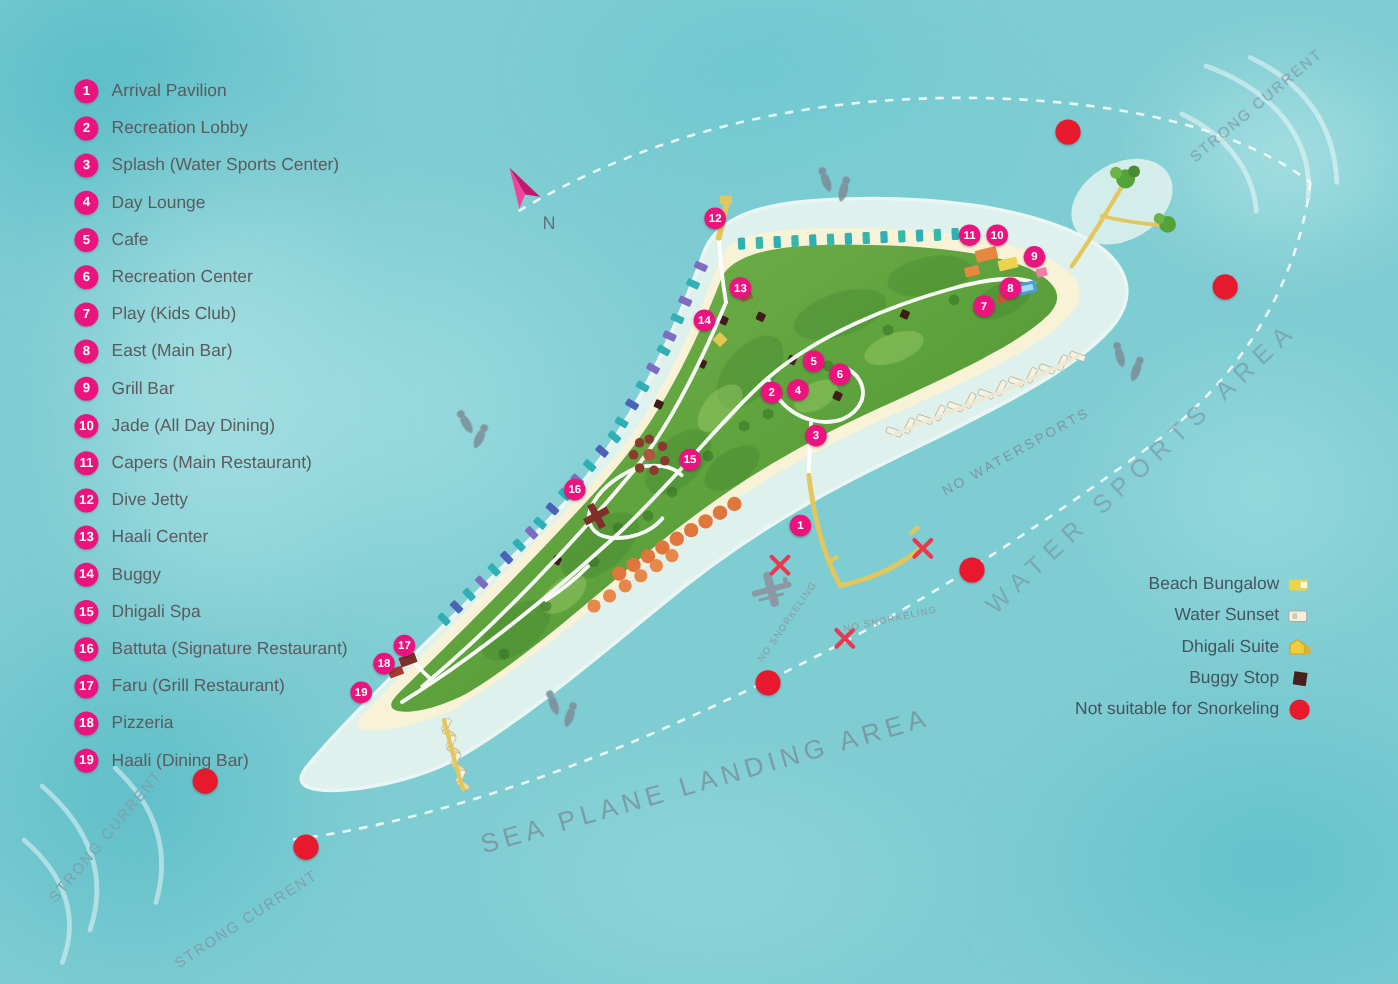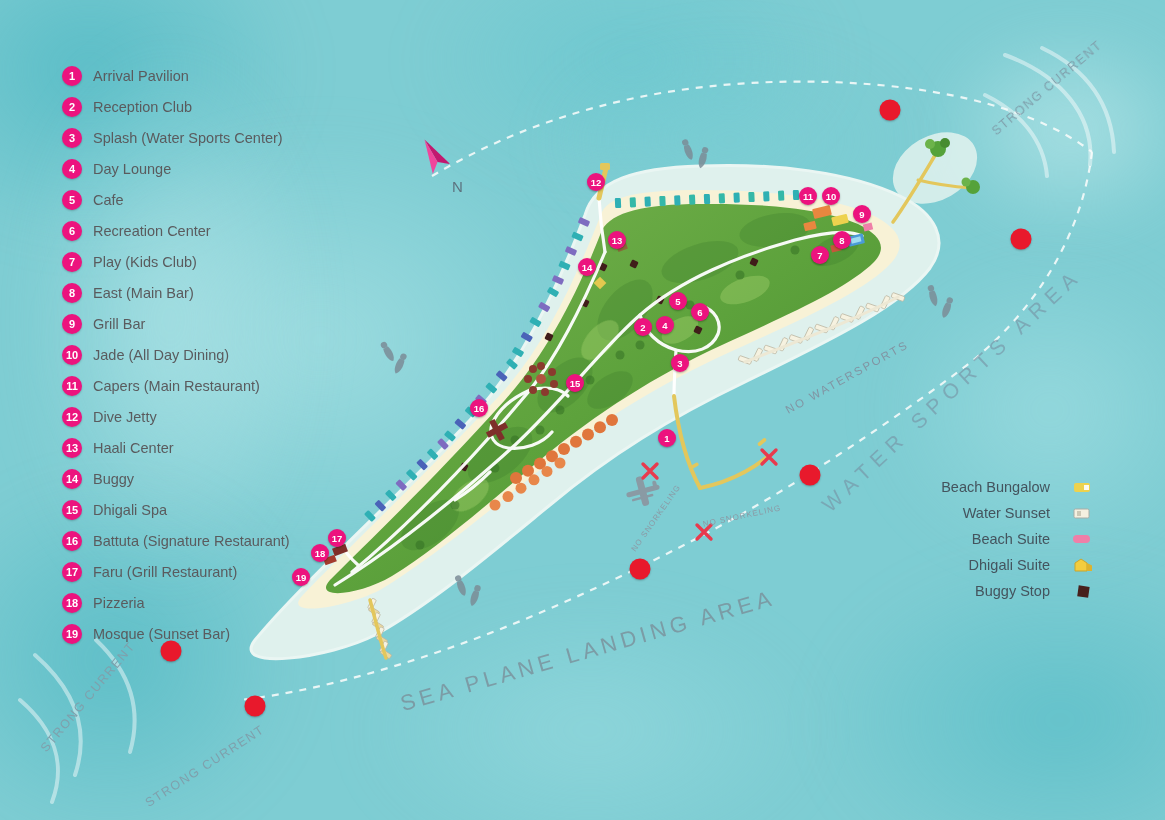--- a/index.html
+++ b/index.html
@@ -14,21 +14,21 @@
     font-size:9.5px; font-weight:bold; display:flex; align-items:center; justify-content:center;
     transform:translate(-50%,-50%); box-shadow:0 1px 2px rgba(0,0,0,.3); }
   .red-dot { position:absolute; width:21px; height:21px; border-radius:50%;
     transform:translate(-50%,-50%); box-shadow:0 1px 2px rgba(0,0,0,.25); }
   .legend-left { position:absolute; left:62px; top:60px; z-index:5; }
   .lg-item { display:flex; align-items:center; height:31px; }
   .lg-num { width:20px; height:20px; border-radius:50%; color:#fff; font-size:11px; font-weight:bold;
     display:flex; align-items:center; justify-content:center; flex:0 0 20px; box-shadow:0 1px 2px rgba(0,0,0,.2); }
   .lg-label { margin-left:11px; font-size:14.5px; color:#5a5b5e; }
   .key-list { position:absolute; right:63px; top:474px; z-index:5; }
-  .key-item { display:flex; align-items:center; justify-content:flex-end; height:26px; gap:16px; }
+  .key-item { display:flex; align-items:center; justify-content:flex-end; height:26px; gap:0; }
   .key-item:nth-child(8) { margin-top:5px; height:30px; }
   .key-item:nth-child(9) { margin-top:8px; height:28px; }
   .key-item:nth-child(10){ margin-top:8px; height:28px; }
   .key-label { font-size:14.5px; color:#44545e; }
   .key-icon { width:36px; display:flex; justify-content:center; }
   .compass { position:absolute; z-index:3; }
   .compass-n { position:absolute; left:36px; top:44px; color:#5d737f; font-size:15px; }
 </style>
 </head>
 <body>
@@ -331,21 +331,21 @@
       <div class="red-dot" style="left: 255px; top: 706px; background: rgb(232, 25, 44);"></div>
     </div>
 
   <div class="legend-left" id="legend-left">
       <div class="lg-item">
         <span class="lg-num" style="background: rgb(236, 19, 126);">1</span>
         <span class="lg-label">Arrival Pavilion</span>
       </div>
       <div class="lg-item">
         <span class="lg-num" style="background: rgb(236, 19, 126);">2</span>
-        <span class="lg-label">Reception Club</span>
+        <span class="lg-label">Recreation Lobby</span>
       </div>
       <div class="lg-item">
         <span class="lg-num" style="background: rgb(236, 19, 126);">3</span>
         <span class="lg-label">Splash (Water Sports Center)</span>
       </div>
       <div class="lg-item">
         <span class="lg-num" style="background: rgb(236, 19, 126);">4</span>
         <span class="lg-label">Day Lounge</span>
       </div>
       <div class="lg-item">
@@ -399,21 +399,21 @@
       <div class="lg-item">
         <span class="lg-num" style="background: rgb(236, 19, 126);">17</span>
         <span class="lg-label">Faru (Grill Restaurant)</span>
       </div>
       <div class="lg-item">
         <span class="lg-num" style="background: rgb(236, 19, 126);">18</span>
         <span class="lg-label">Pizzeria</span>
       </div>
       <div class="lg-item">
         <span class="lg-num" style="background: rgb(236, 19, 126);">19</span>
-        <span class="lg-label">Mosque (Sunset Bar)</span>
+        <span class="lg-label">Haali (Dining Bar)</span>
       </div>
     </div>
 
   <div class="key-list" id="key-list">
       <div class="key-item">
         <span class="key-label">Beach Bungalow</span>
         <span class="key-icon">
           <svg width="34" height="19" viewBox="0 0 34 19">
             <rect x="7" y="5" width="16" height="9" rx="2" fill="#edd24e"></rect>
             <rect x="17" y="7" width="5" height="5" fill="#fdfaf0"></rect>
@@ -423,38 +423,38 @@
       <div class="key-item">
         <span class="key-label">Water Sunset</span>
         <span class="key-icon">
           <svg width="34" height="19" viewBox="0 0 34 19">
             <rect x="7" y="5" width="15" height="9" rx="1.5" fill="#f4f0e0" stroke="#a9aca6"></rect>
             <rect x="10" y="7" width="4" height="5" fill="#cdc9b6"></rect>
           </svg>
         </span>
       </div>
       <div class="key-item">
-        <span class="key-label">Beach Suite</span>
-        <span class="key-icon">
-          <svg width="34" height="19" viewBox="0 0 34 19">
-            <rect x="6" y="5" width="17" height="8" rx="4" fill="#ef7fa8"></rect>
-          </svg>
-        </span>
-      </div>
-      <div class="key-item">
         <span class="key-label">Dhigali Suite</span>
         <span class="key-icon">
           <svg width="34" height="19" viewBox="0 0 34 19">
             <path d="M8 15 L8 7 L14 3 L20 7 L20 15 Z" fill="#f2cd3f" stroke="#c9a52f"></path>
             <path d="M20 7 L25 9.5 L25 15 L20 15 Z" fill="#dcb32f"></path>
           </svg>
         </span>
       </div>
       <div class="key-item">
         <span class="key-label">Buggy Stop</span>
         <span class="key-icon">
           <svg width="34" height="19" viewBox="0 0 34 19">
             <rect x="11" y="4" width="11" height="11" fill="#47201c" transform="rotate(8 16 9)"></rect>
           </svg>
         </span>
       </div>
+      <div class="key-item">
+        <span class="key-label">Not suitable for Snorkeling</span>
+        <span class="key-icon">
+          <svg width="34" height="19" viewBox="0 0 34 19">
+            <circle cx="16" cy="9.5" r="8.5" fill="#e8192c"></circle>
+          </svg>
+        </span>
+      </div>
     </div>
 </div>
 
 </body></html>

